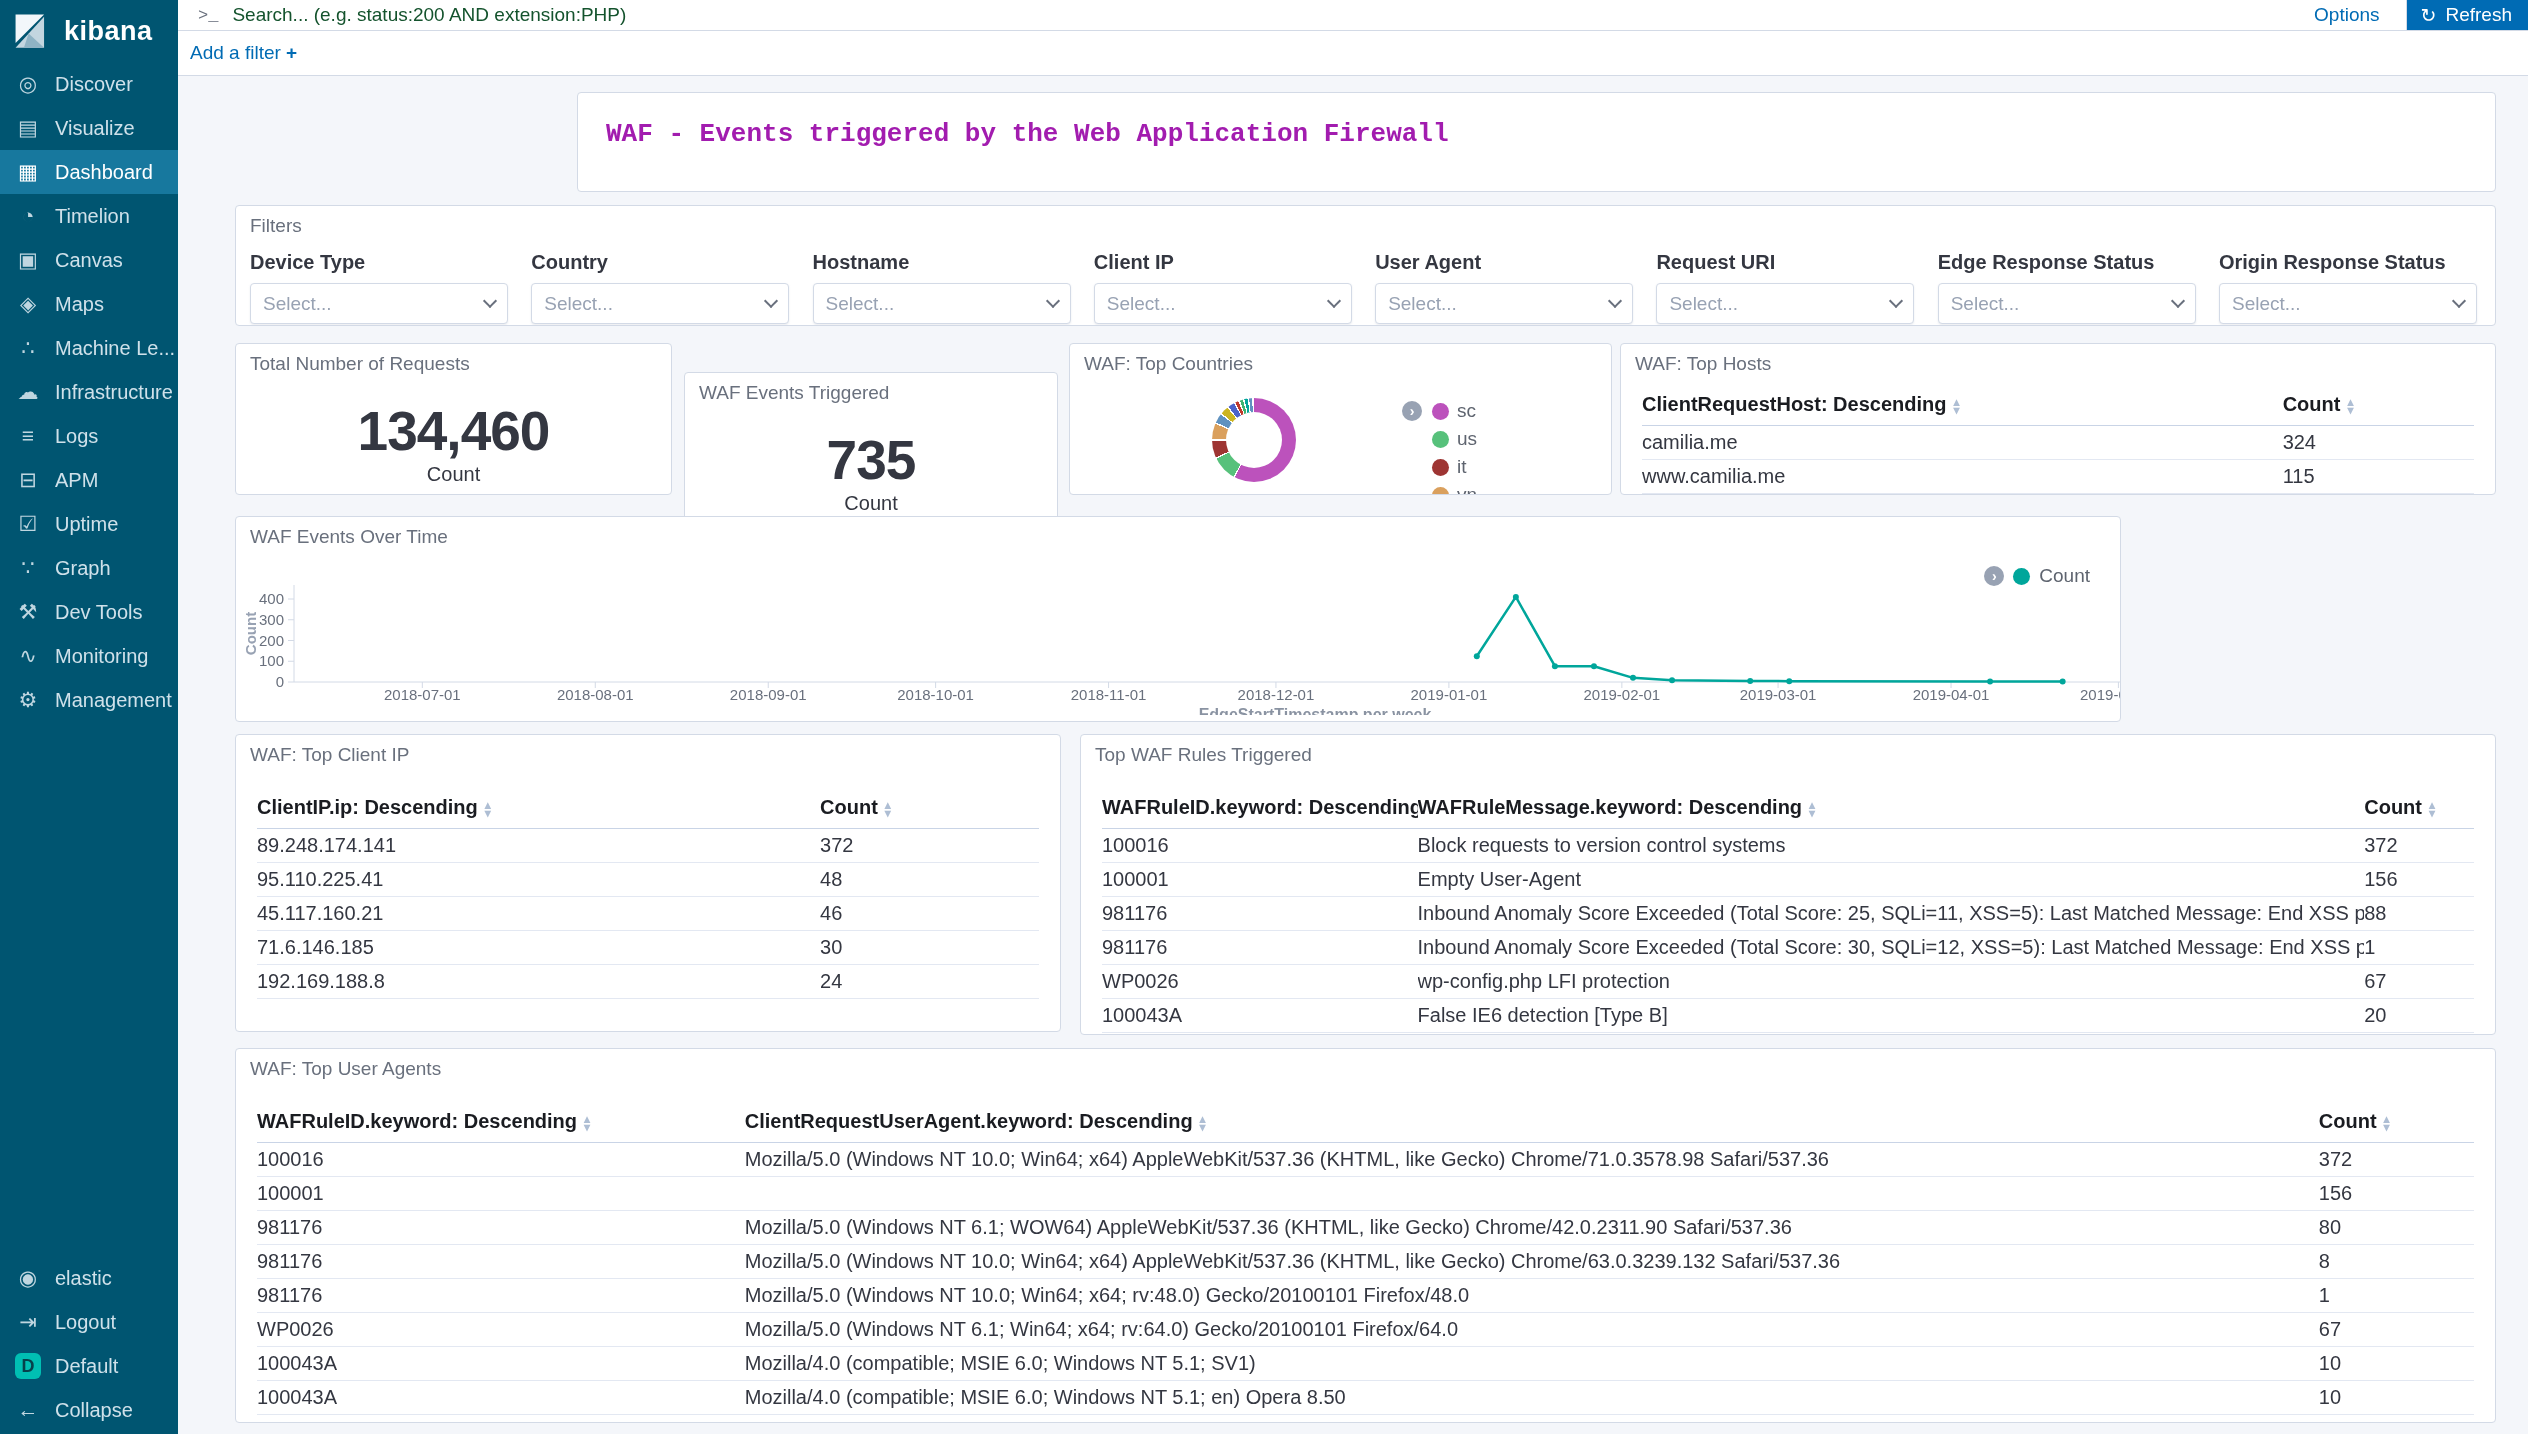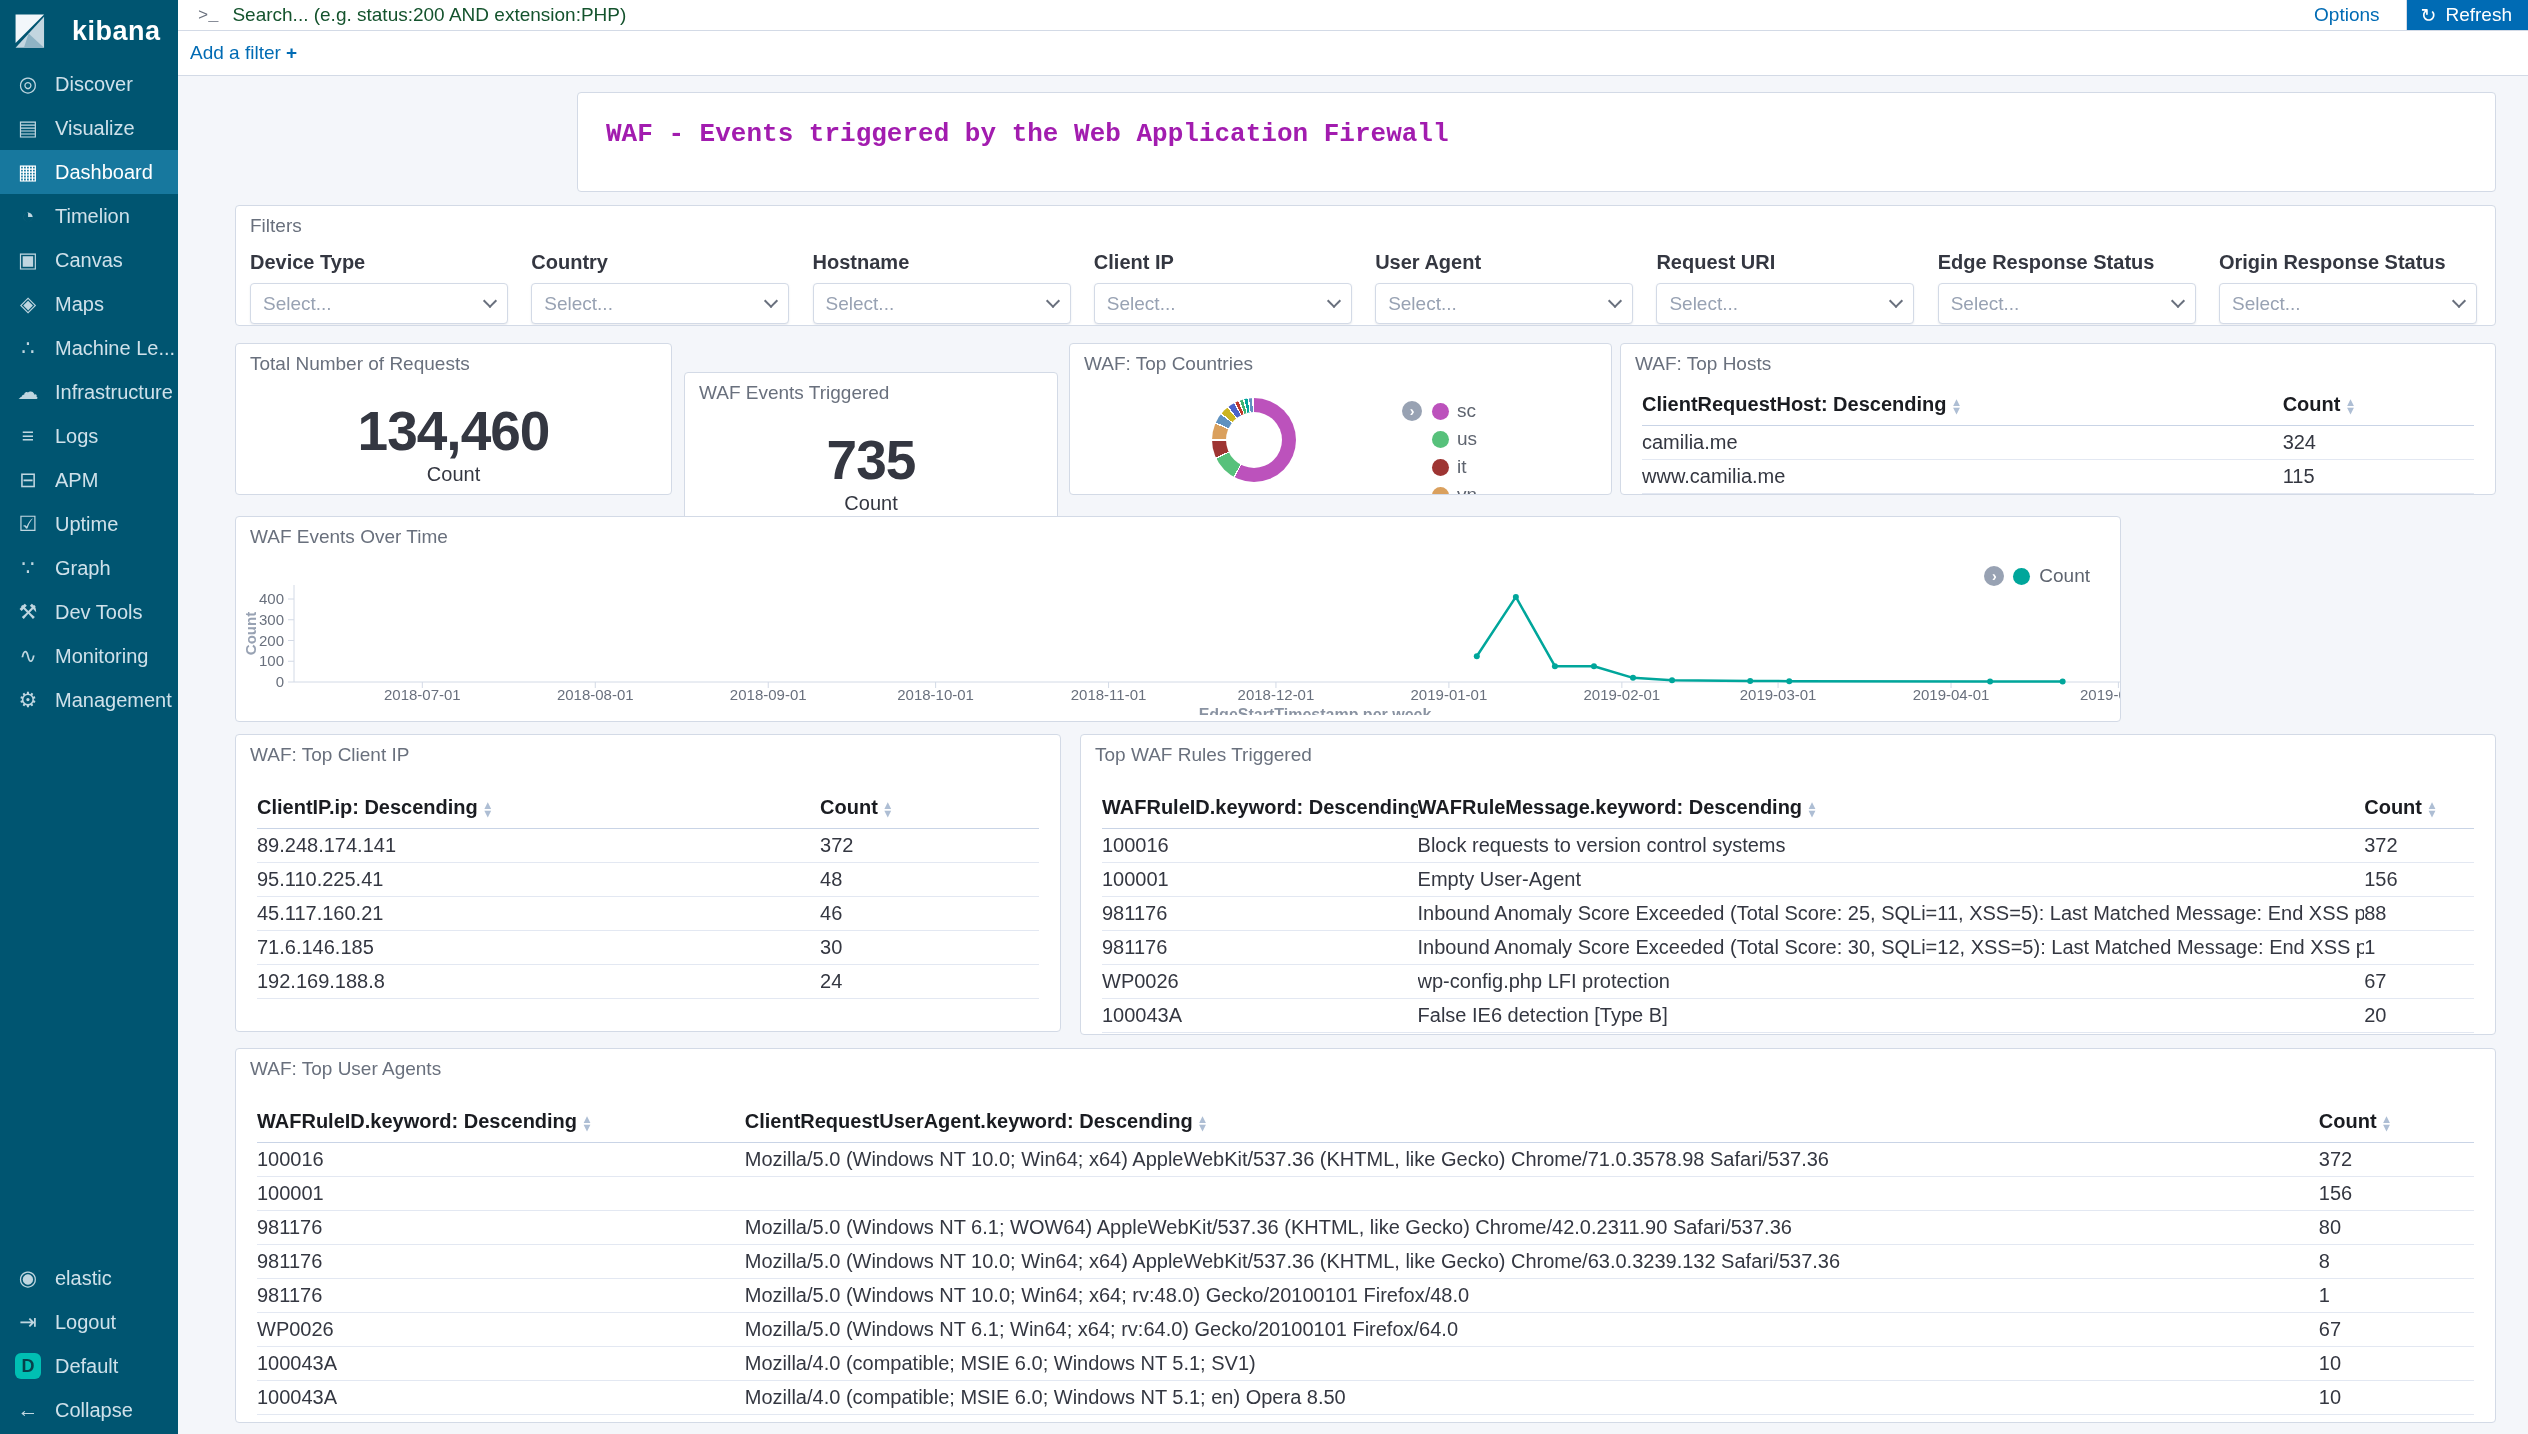--- a/index.html
+++ b/index.html
@@ -3,21 +3,21 @@
 <meta charset="utf-8">
 <style>
   * { box-sizing: border-box; }
   body { margin:0; background:#E8ECF1; }
   .app { position:relative; width:2528px; height:1434px; background:#F4F6FA;
          font-family:"Liberation Sans", sans-serif; color:#343741; overflow:hidden; }
 
   
   .sidebar { position:absolute; left:0; top:0; width:178px; height:1434px; background:#005571;
              z-index:10; display:flex; flex-direction:column; }
-  .logo-row { height:62px; display:flex; align-items:center; padding-left:12px; gap:22px; }
+  .logo-row { height:62px; display:flex; align-items:center; padding-left:12px; gap:14px; }
   .logo-row .brand { color:#fff; font-size:27px; font-weight:600; letter-spacing:.5px; }
   .nav-item { height:44px; display:flex; align-items:center; gap:14px; padding-left:15px;
               color:#CFE1EA; font-size:20px; cursor:pointer; }
   .nav-item .nav-icon { width:26px; font-size:21px; text-align:center; color:#BFD6E0; }
   .nav-item.active { background:#17789E; color:#fff; }
   .nav-item.active .nav-icon { color:#fff; }
   .nav-footer { margin-top:auto; padding-bottom:2px; }
   .space-badge { width:26px; height:26px; border-radius:6px; background:#00BFB3; color:#07414b;
                  font-weight:700; font-size:18px; display:flex; align-items:center; justify-content:center; }
 

